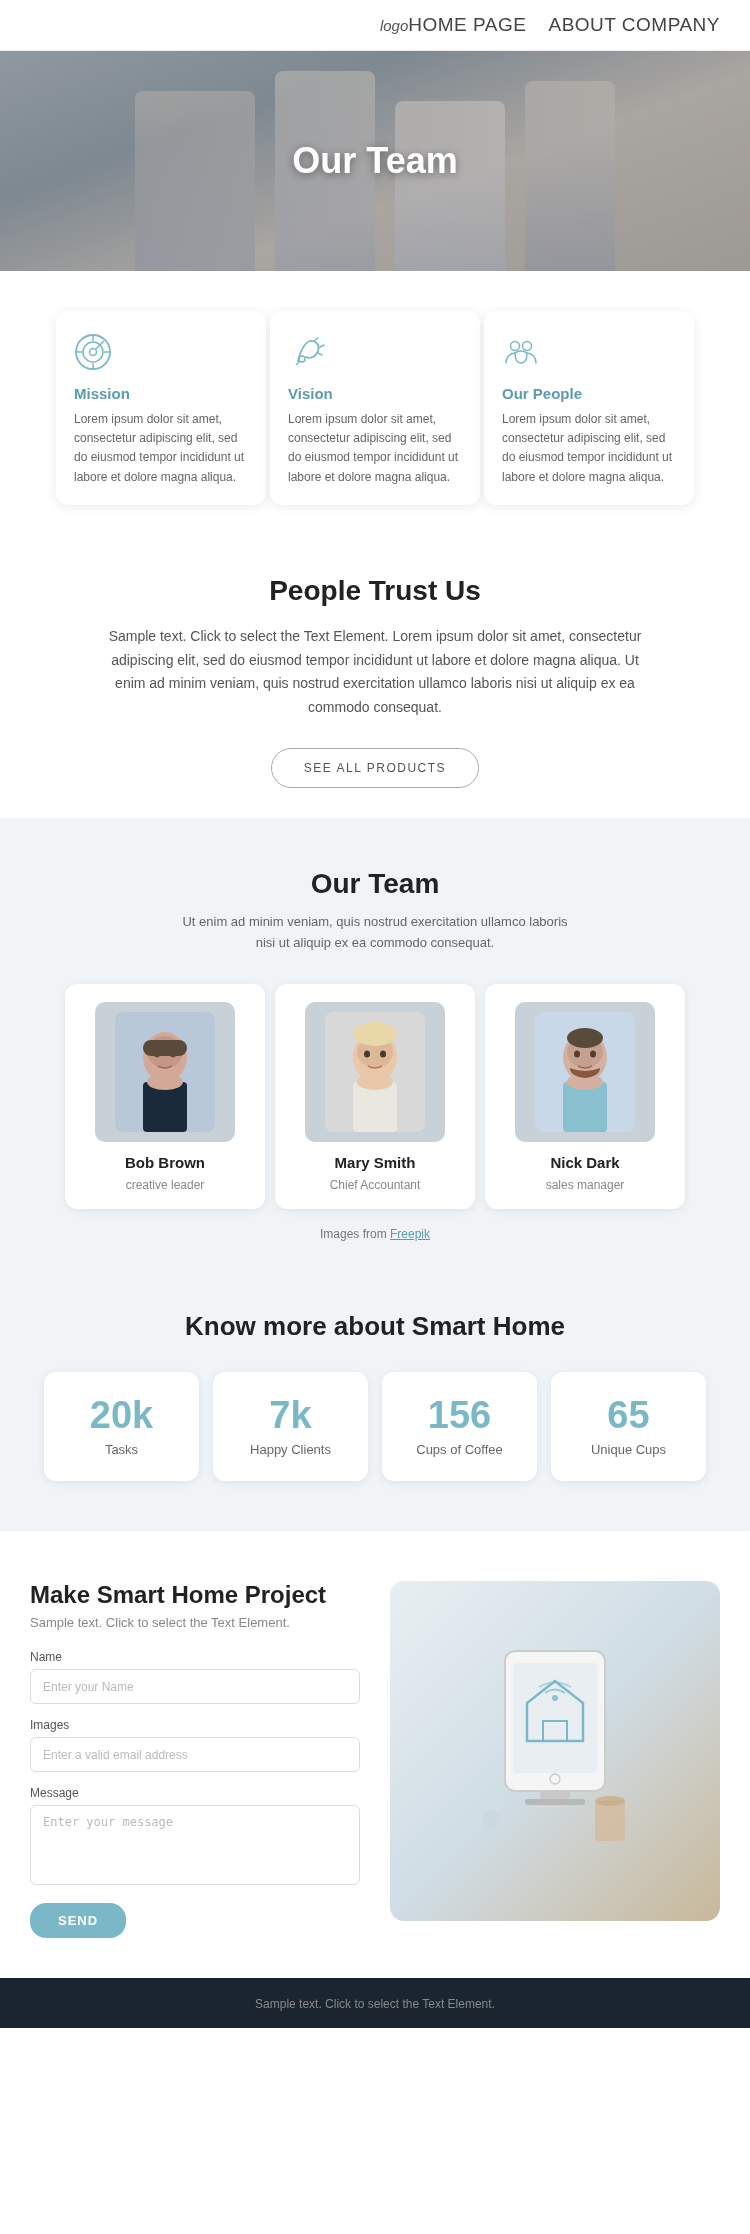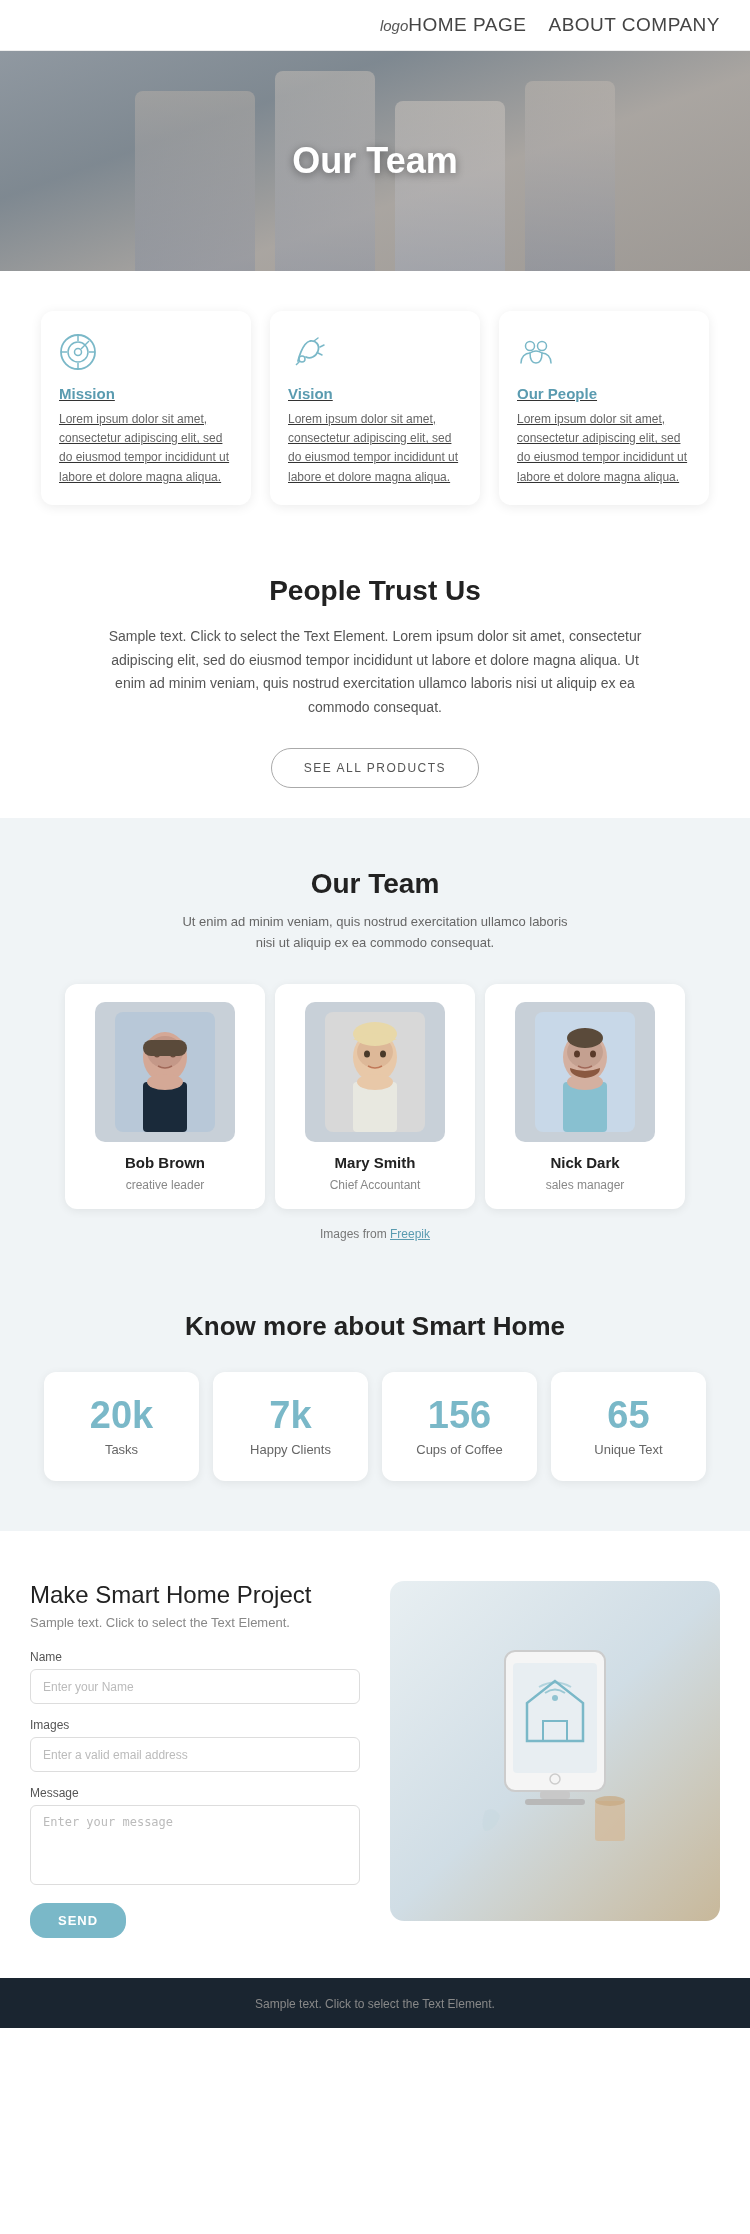--- a/index.html
+++ b/index.html
@@ -23,21 +23,21 @@
     
     .hero-photo {
       position: absolute; inset: 0;
       background: linear-gradient(160deg, #a0a8b0 0%, #8a949c 30%, #c0b8b0 60%, #b0a8a0 100%);
       opacity: 0.8;
     }
     .hero h1 { position: relative; z-index:2; color: #fff; font-size: 36px; font-weight: 700; text-shadow: 0 2px 8px rgba(0,0,0,0.4); }
 
     
     .features-section { padding: 40px 30px 20px; background: #fff; }
-    .features-grid { display: flex; gap: 19px; justify-content: center; text-decoration: underline; }
+    .features-grid { display: flex; gap: 4px; justify-content: center; }
     .feature-card {
       background: #fff; border-radius: 12px; padding: 22px 18px 18px;
       box-shadow: 0 2px 12px rgba(0,0,0,0.08); flex: 1; max-width: 210px;
     }
     .feature-icon { margin-bottom: 10px; }
     .feature-icon svg { width: 38px; height: 38px; }
     .feature-card h3 { font-size: 15px; color: #5a9bb0; margin-bottom: 8px; font-weight: 600; }
     .feature-card p { font-size: 12px; color: #666; line-height: 1.6; }
 
     
@@ -77,21 +77,21 @@
     .stat-card {
       background: #fff; border-radius: 12px; padding: 24px 14px;
       box-shadow: 0 2px 10px rgba(0,0,0,0.07); flex: 1; text-align: center; max-width: 155px;
     }
     .stat-number { font-size: 38px; font-weight: 700; color: #7ab8c8; line-height: 1; margin-bottom: 8px; }
     .stat-label { font-size: 13px; color: #666; }
 
     
     .contact-section { padding: 50px 30px 40px; display: flex; gap: 30px; align-items: flex-start; }
     .contact-form-side { flex: 1; }
-    .contact-form-side h2 { font-size: 24px; font-weight: 400; margin-bottom: 6px; color: #222; }
+    .contact-form-side h2 { font-size: 24px; font-weight: 700; margin-bottom: 6px; color: #222; }
     .contact-form-side .sub { font-size: 13px; color: #888; margin-bottom: 20px; }
     .form-group { margin-bottom: 14px; }
     .form-group label { font-size: 12px; color: #555; display: block; margin-bottom: 5px; }
     .form-group input, .form-group textarea {
       width: 100%; border: 1px solid #ddd; border-radius: 6px;
       padding: 9px 12px; font-size: 13px; color: #be185d;
       outline: none; background: #fff;
     }
     .form-group input::placeholder, .form-group textarea::placeholder { color: #bbb; font-size: 12px; }
     .form-group textarea { height: 80px; resize: none; }
@@ -273,21 +273,21 @@
     <div class="stat-card">
       <div class="stat-number">7k</div>
       <div class="stat-label">Happy Clients</div>
     </div>
     <div class="stat-card">
       <div class="stat-number">156</div>
       <div class="stat-label">Cups of Coffee</div>
     </div>
     <div class="stat-card">
       <div class="stat-number">65</div>
-      <div class="stat-label">Unique Text</div>
+      <div class="stat-label">Unique Cups</div>
     </div>
   </div>
 </section>
 
 <section class="contact-section">
   <div class="contact-form-side">
     <h2>Make Smart Home Project</h2>
     <p class="sub">Sample text. Click to select the Text Element.</p>
 
     <div class="form-group">

